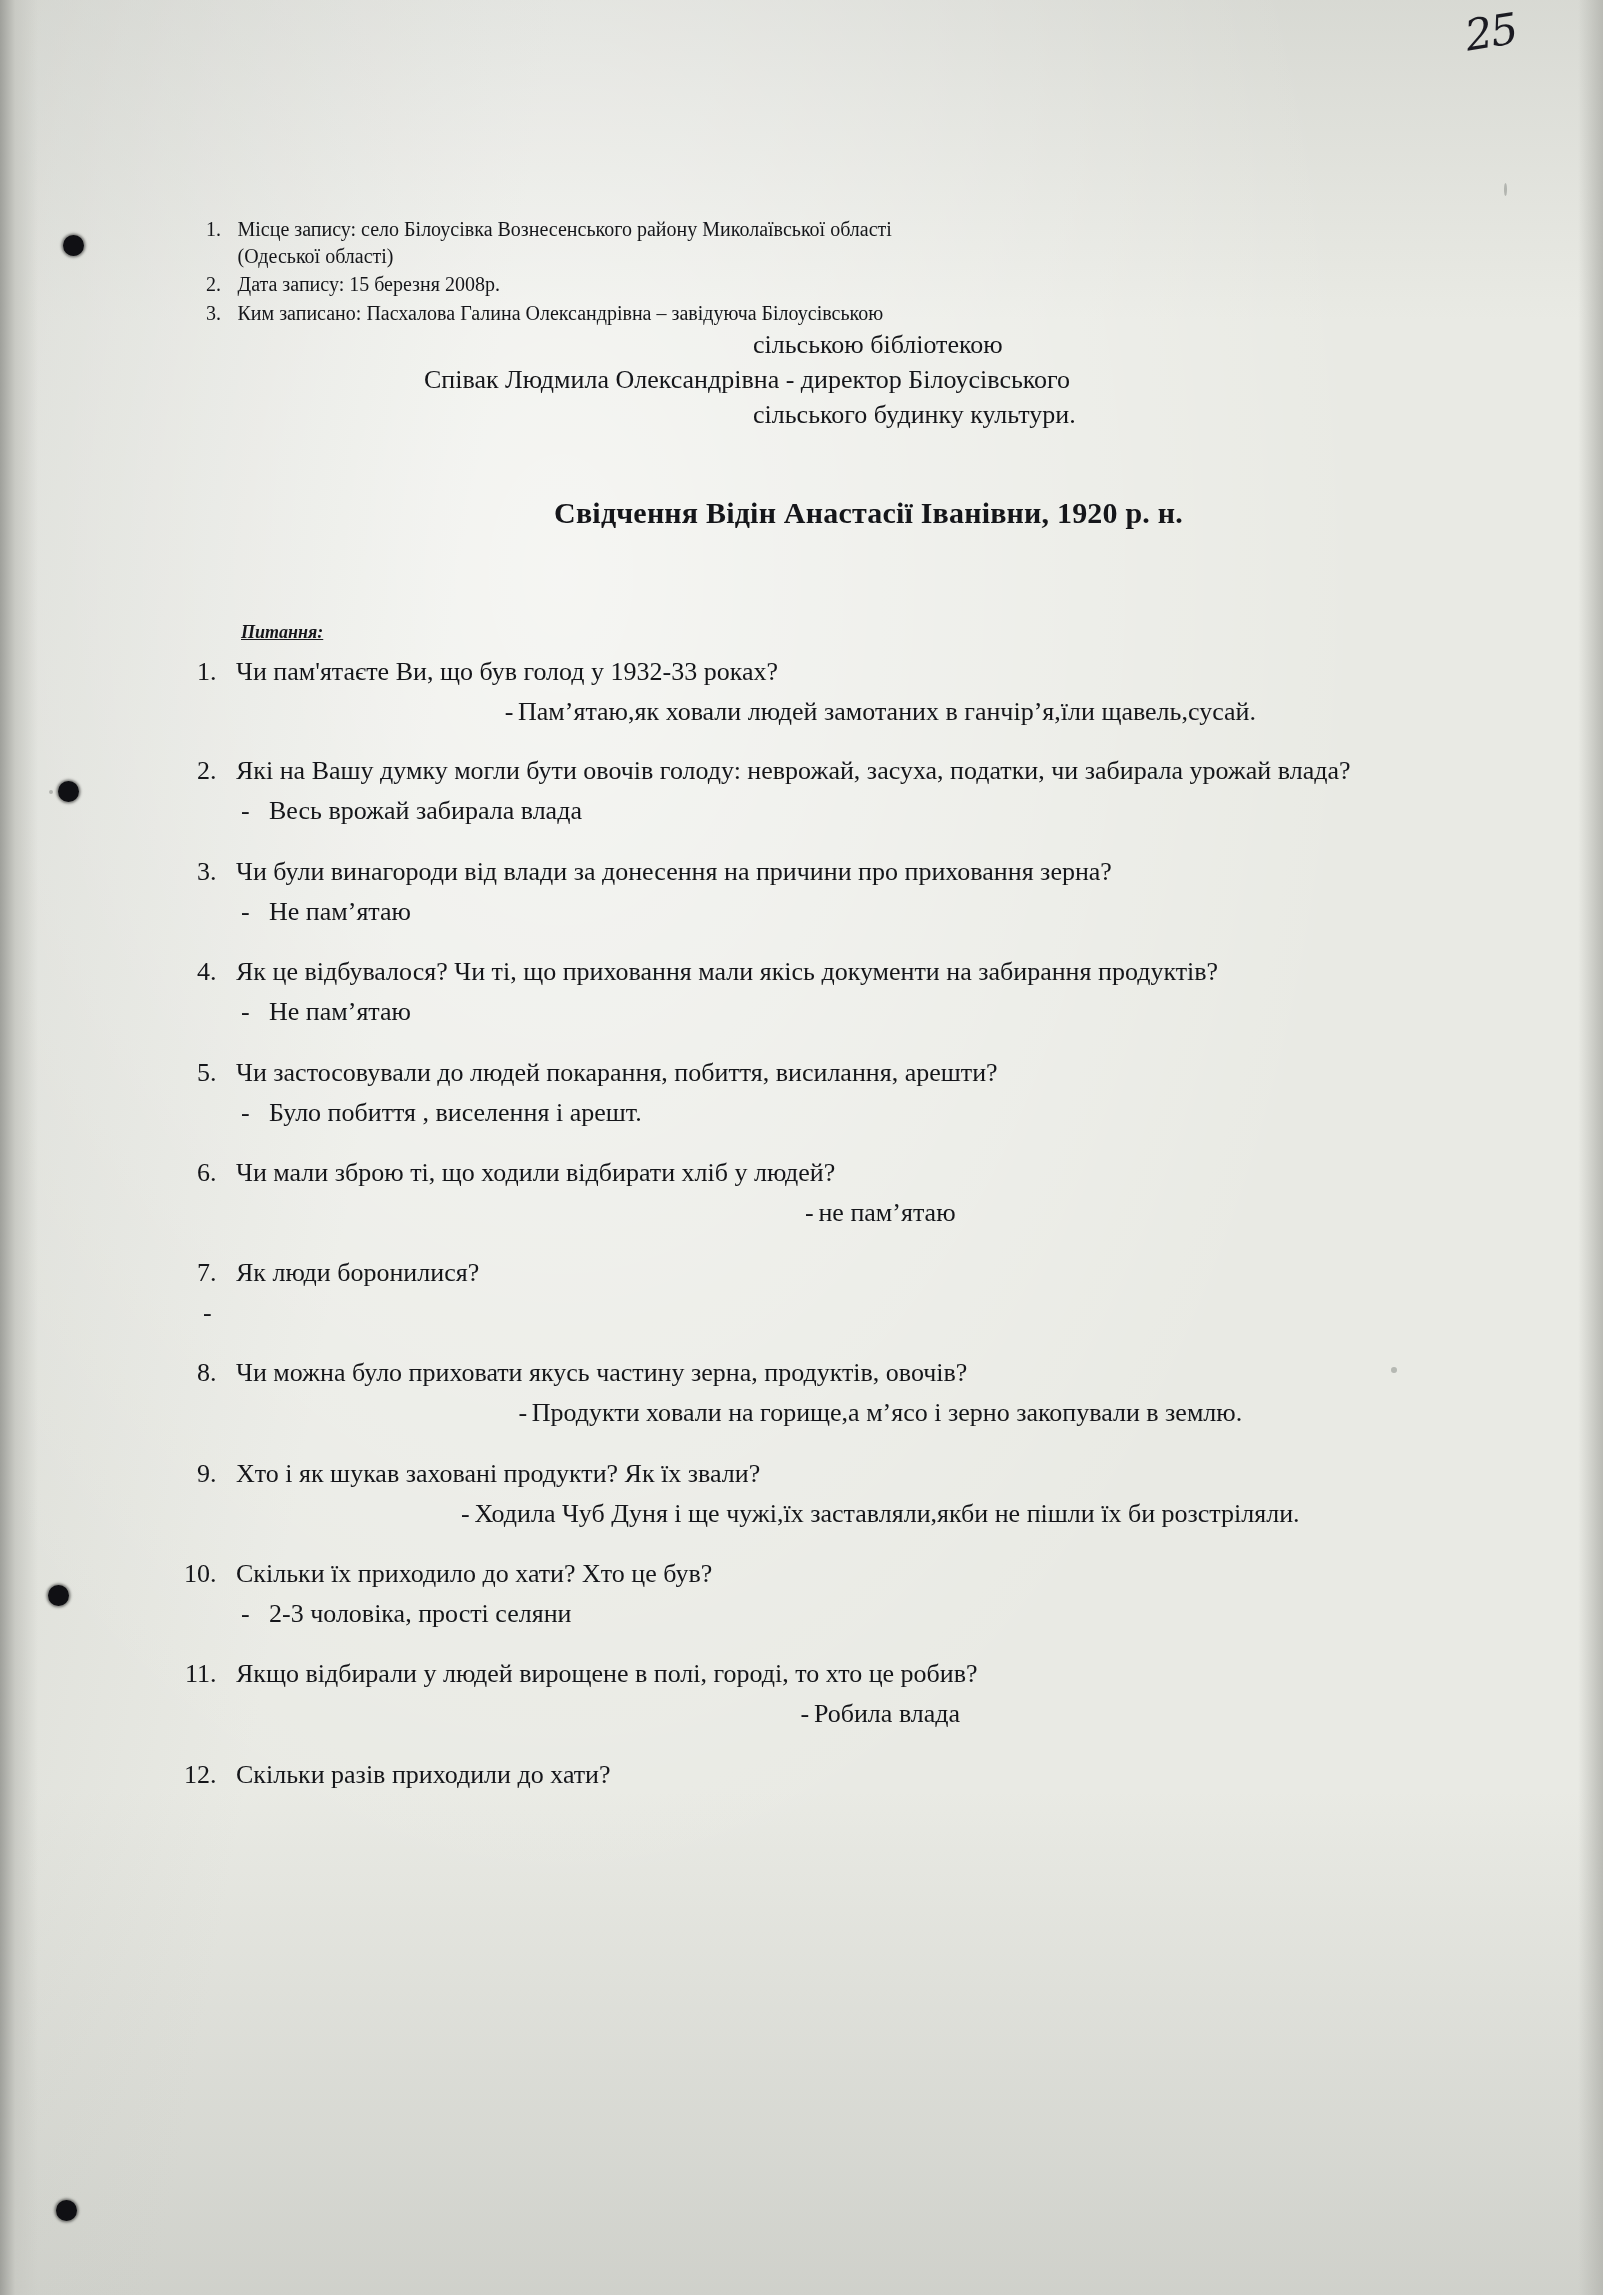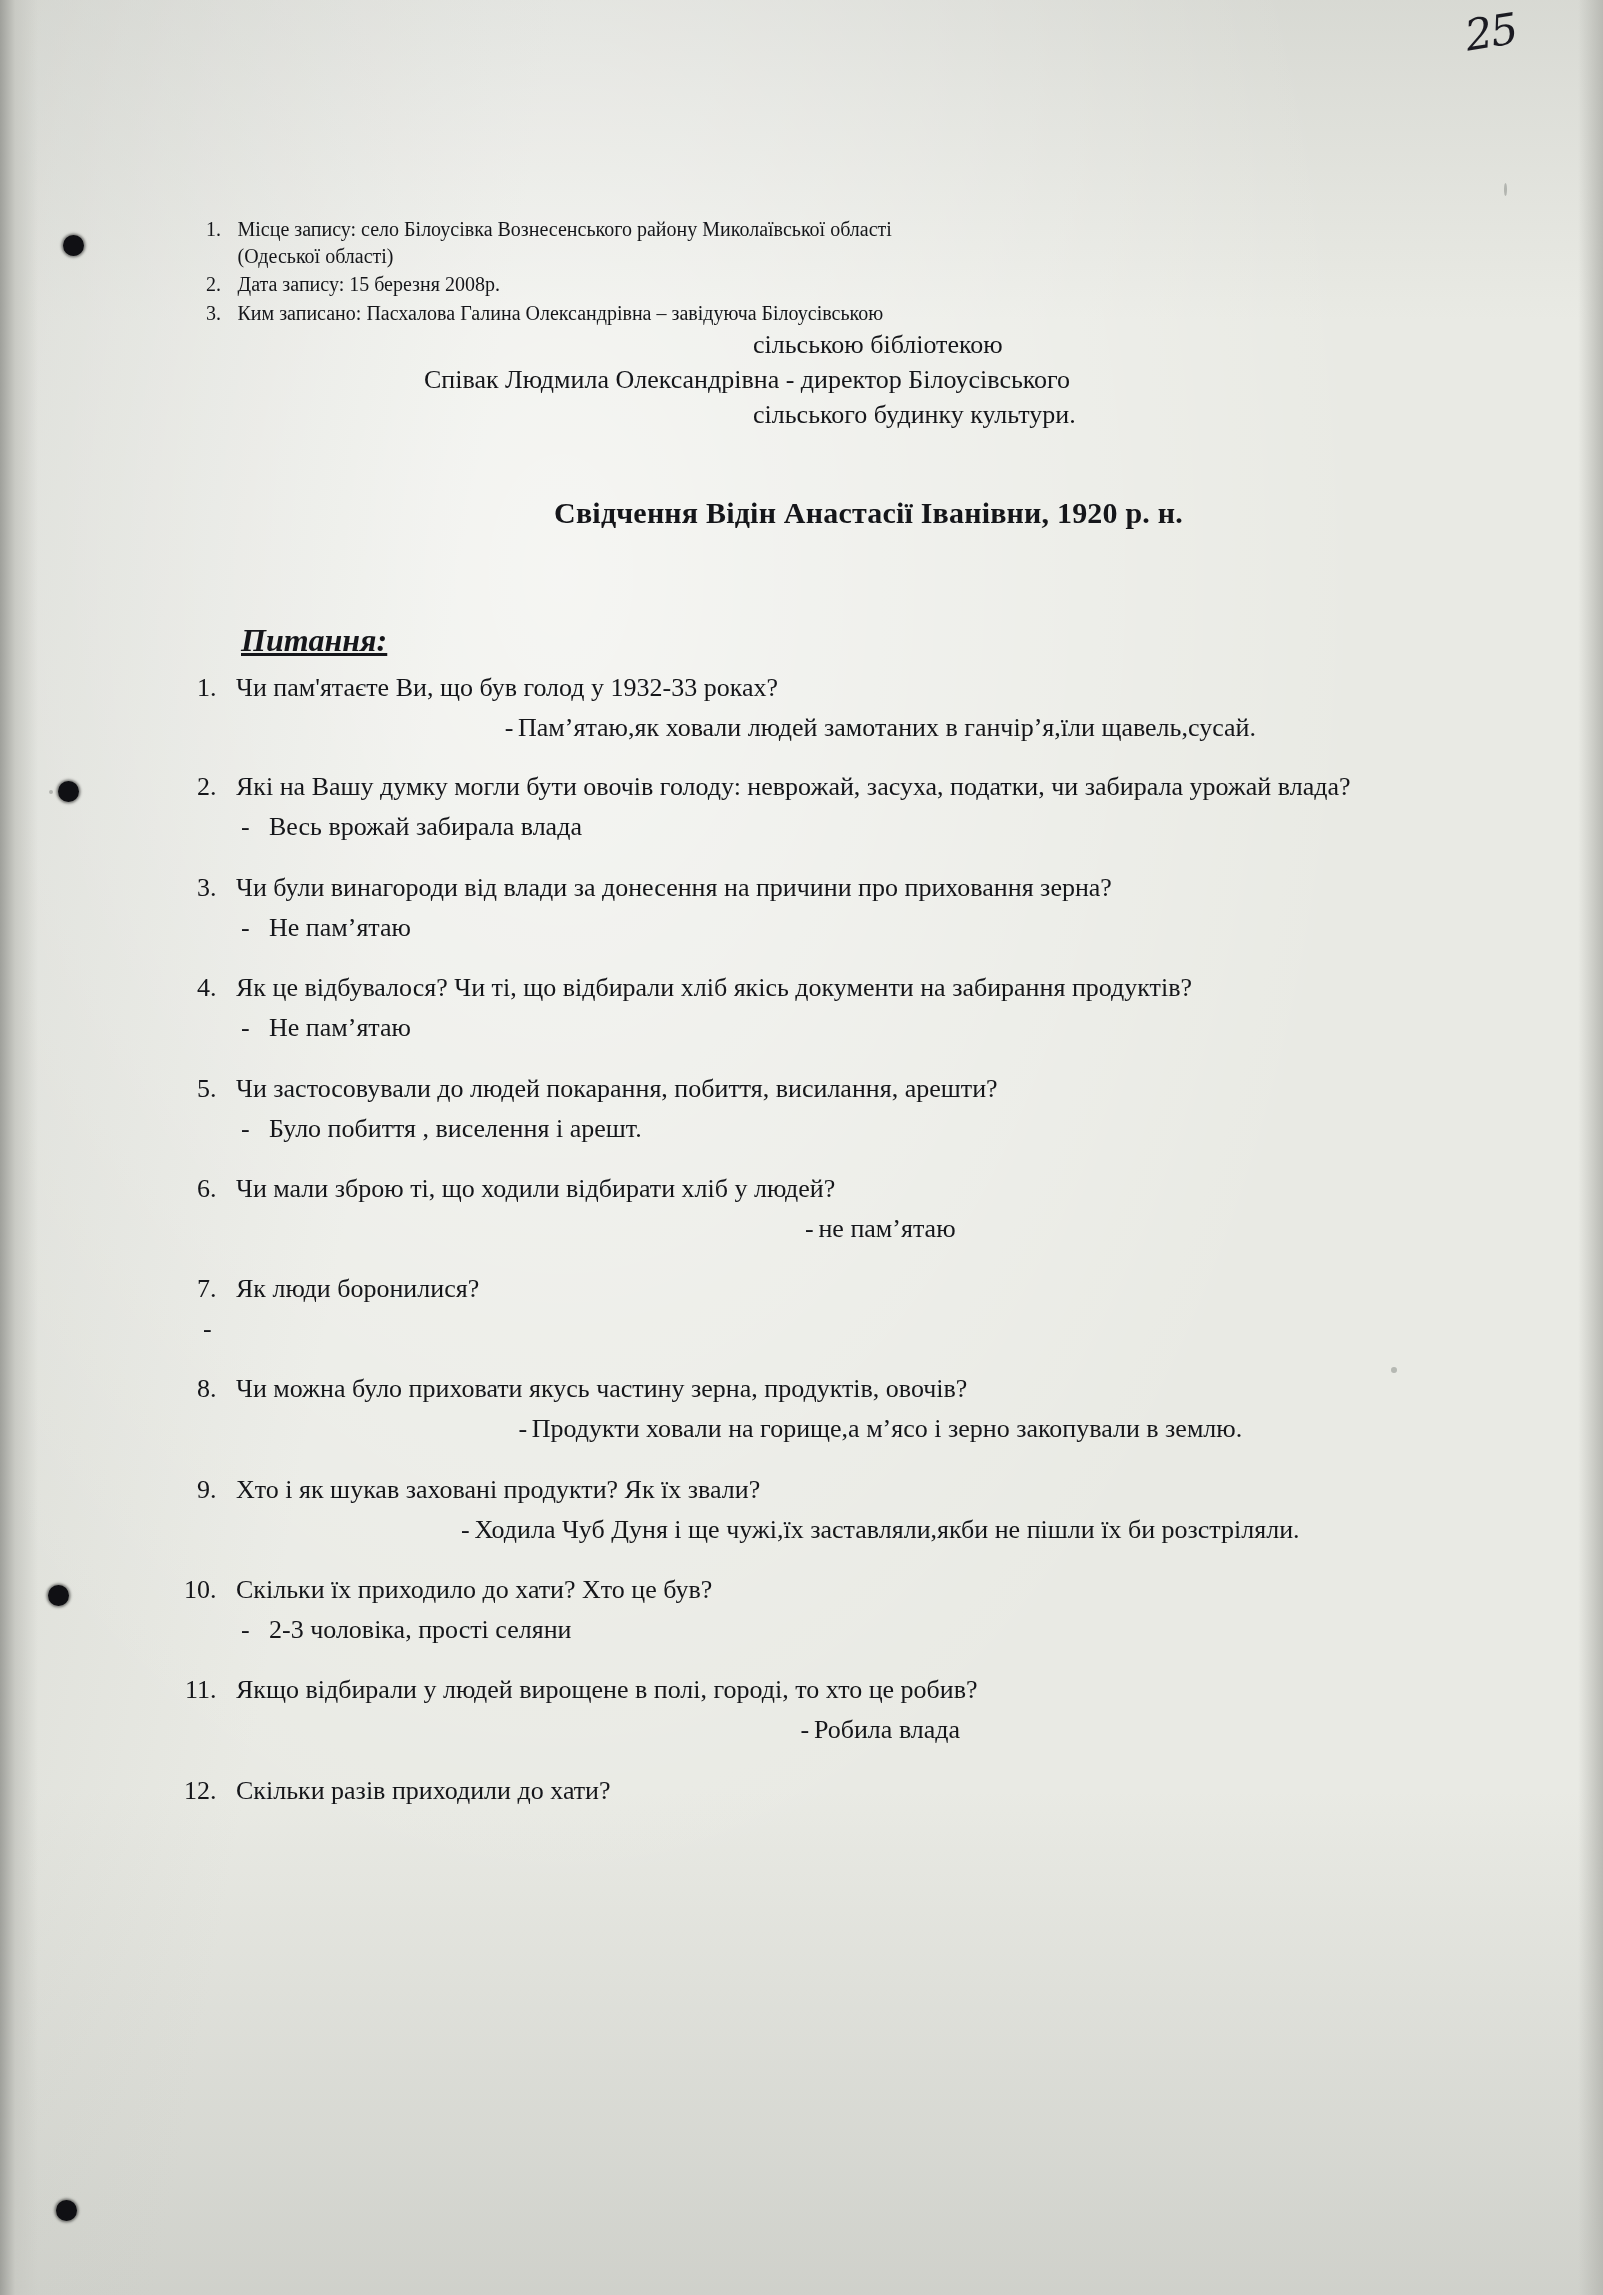--- a/index.html
+++ b/index.html
@@ -106,21 +106,21 @@
     font-size: 30px;
     margin-top: 64px;
     letter-spacing: 0.2px;
   }
 
   .questions-heading {
     margin-top: 92px;
     margin-left: 64px;
     font-weight: bold;
     font-style: italic;
-    font-size: 32px;
+    font-size: 18px;
     text-decoration: underline;
   }
 
   ol.qa-list {
     margin: 11.5px 0 0 0;
     padding: 0 0 0 46px;
     list-style: decimal;
     font-size: 26px;
     line-height: 1.32;
   }
@@ -202,21 +202,21 @@
         <span class="q-text">Які на Вашу думку могли бути овочів голоду: неврожай, засуха, податки, чи забирала урожай влада?</span>
         <span class="ans dash-indent"><span class="dash">-</span><span>Весь врожай забирала влада</span></span>
       </li>
 
       <li>
         <span class="q-text">Чи були винагороди від влади за донесення на причини про приховання зерна?</span>
         <span class="ans dash-indent"><span class="dash">-</span><span>Не пам’ятаю</span></span>
       </li>
 
       <li>
-        <span class="q-text">Як це відбувалося? Чи ті, що відбирали хліб якісь документи на забирання продуктів?</span>
+        <span class="q-text">Як це відбувалося? Чи ті, що приховання мали якісь документи на забирання продуктів?</span>
         <span class="ans dash-indent"><span class="dash">-</span><span>Не пам’ятаю</span></span>
       </li>
 
       <li>
         <span class="q-text">Чи застосовували до людей покарання, побиття, висилання, арешти?</span>
         <span class="ans dash-indent"><span class="dash">-</span><span>Було побиття , виселення і арешт.</span></span>
       </li>
 
       <li>
         <span class="q-text">Чи мали зброю ті, що ходили відбирати хліб у людей?</span>

